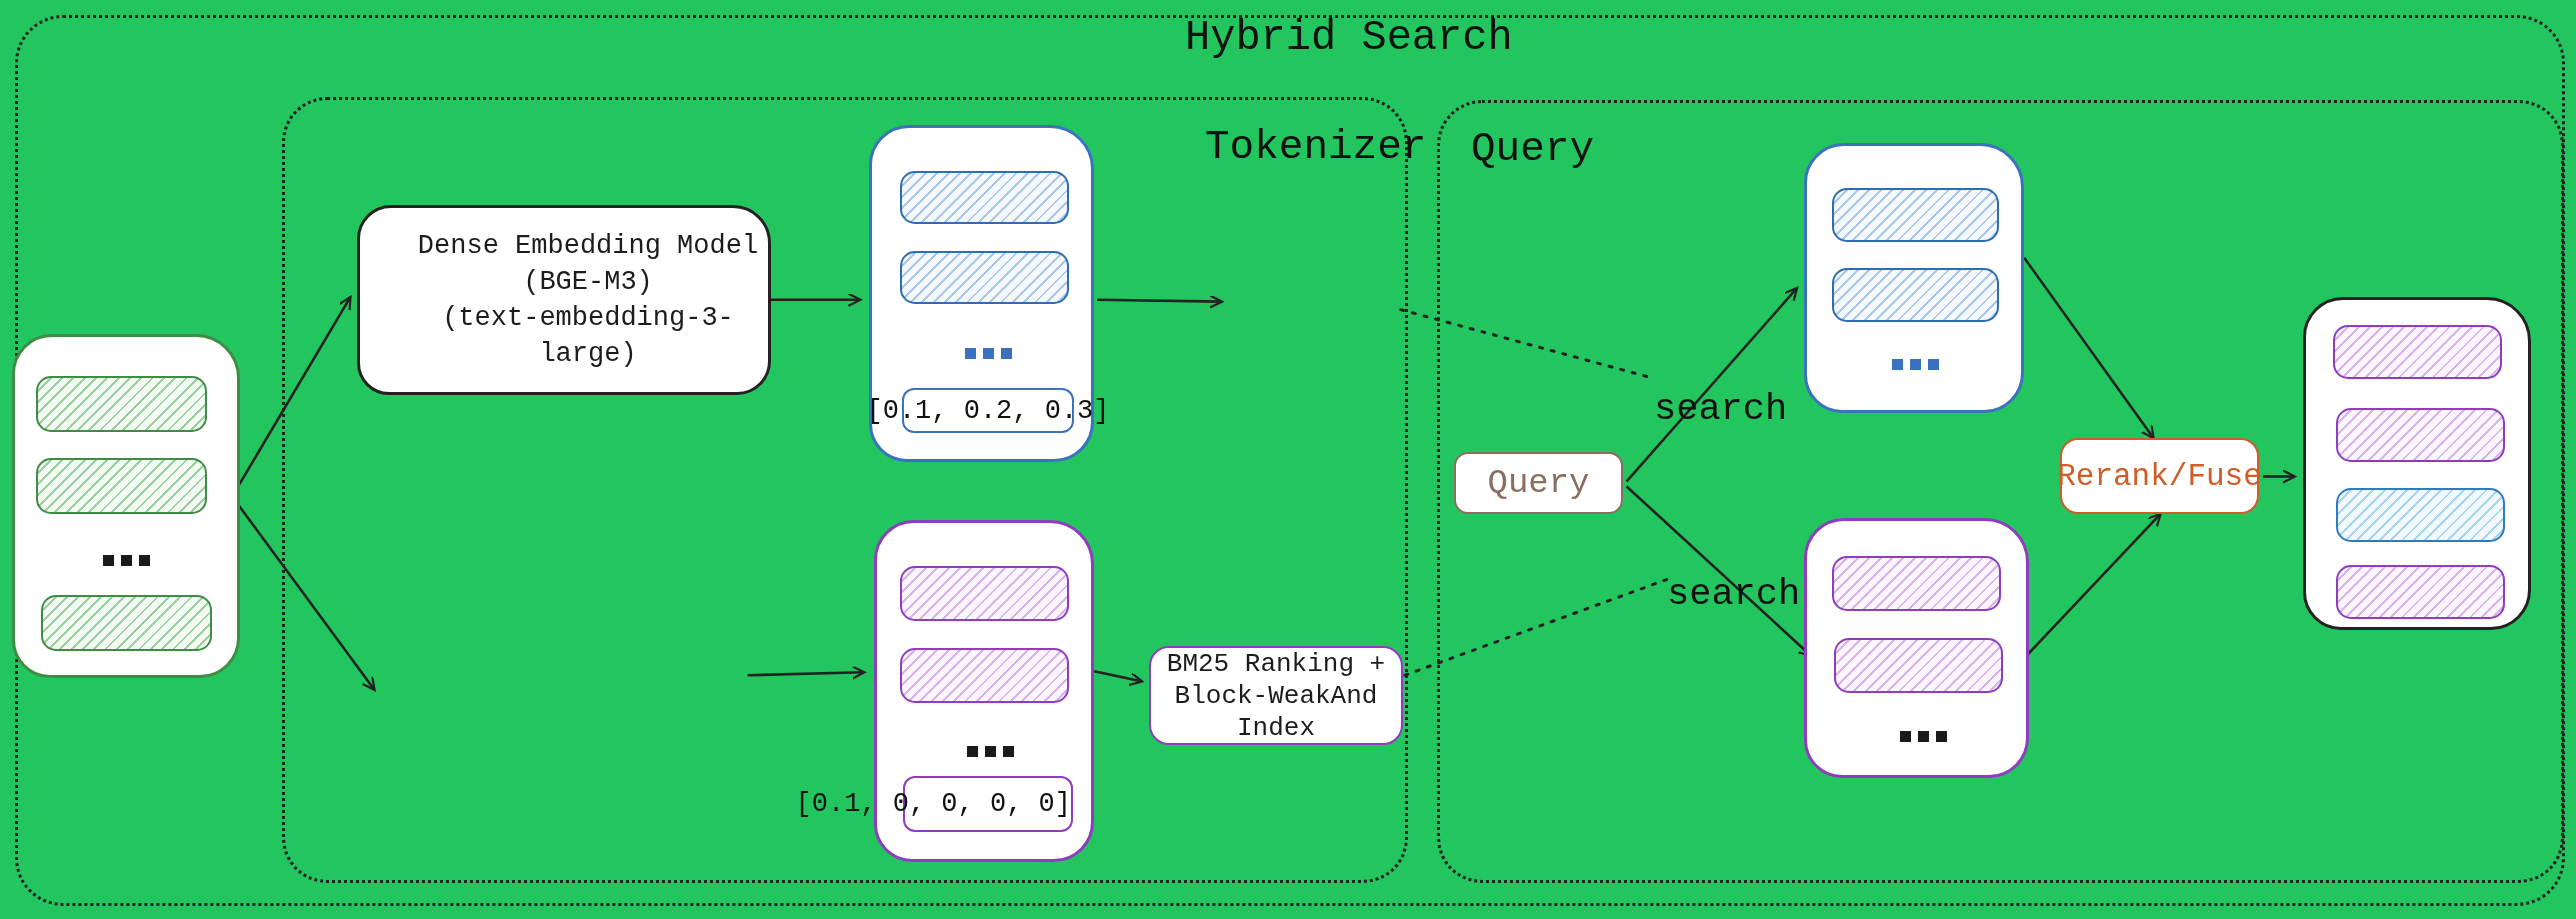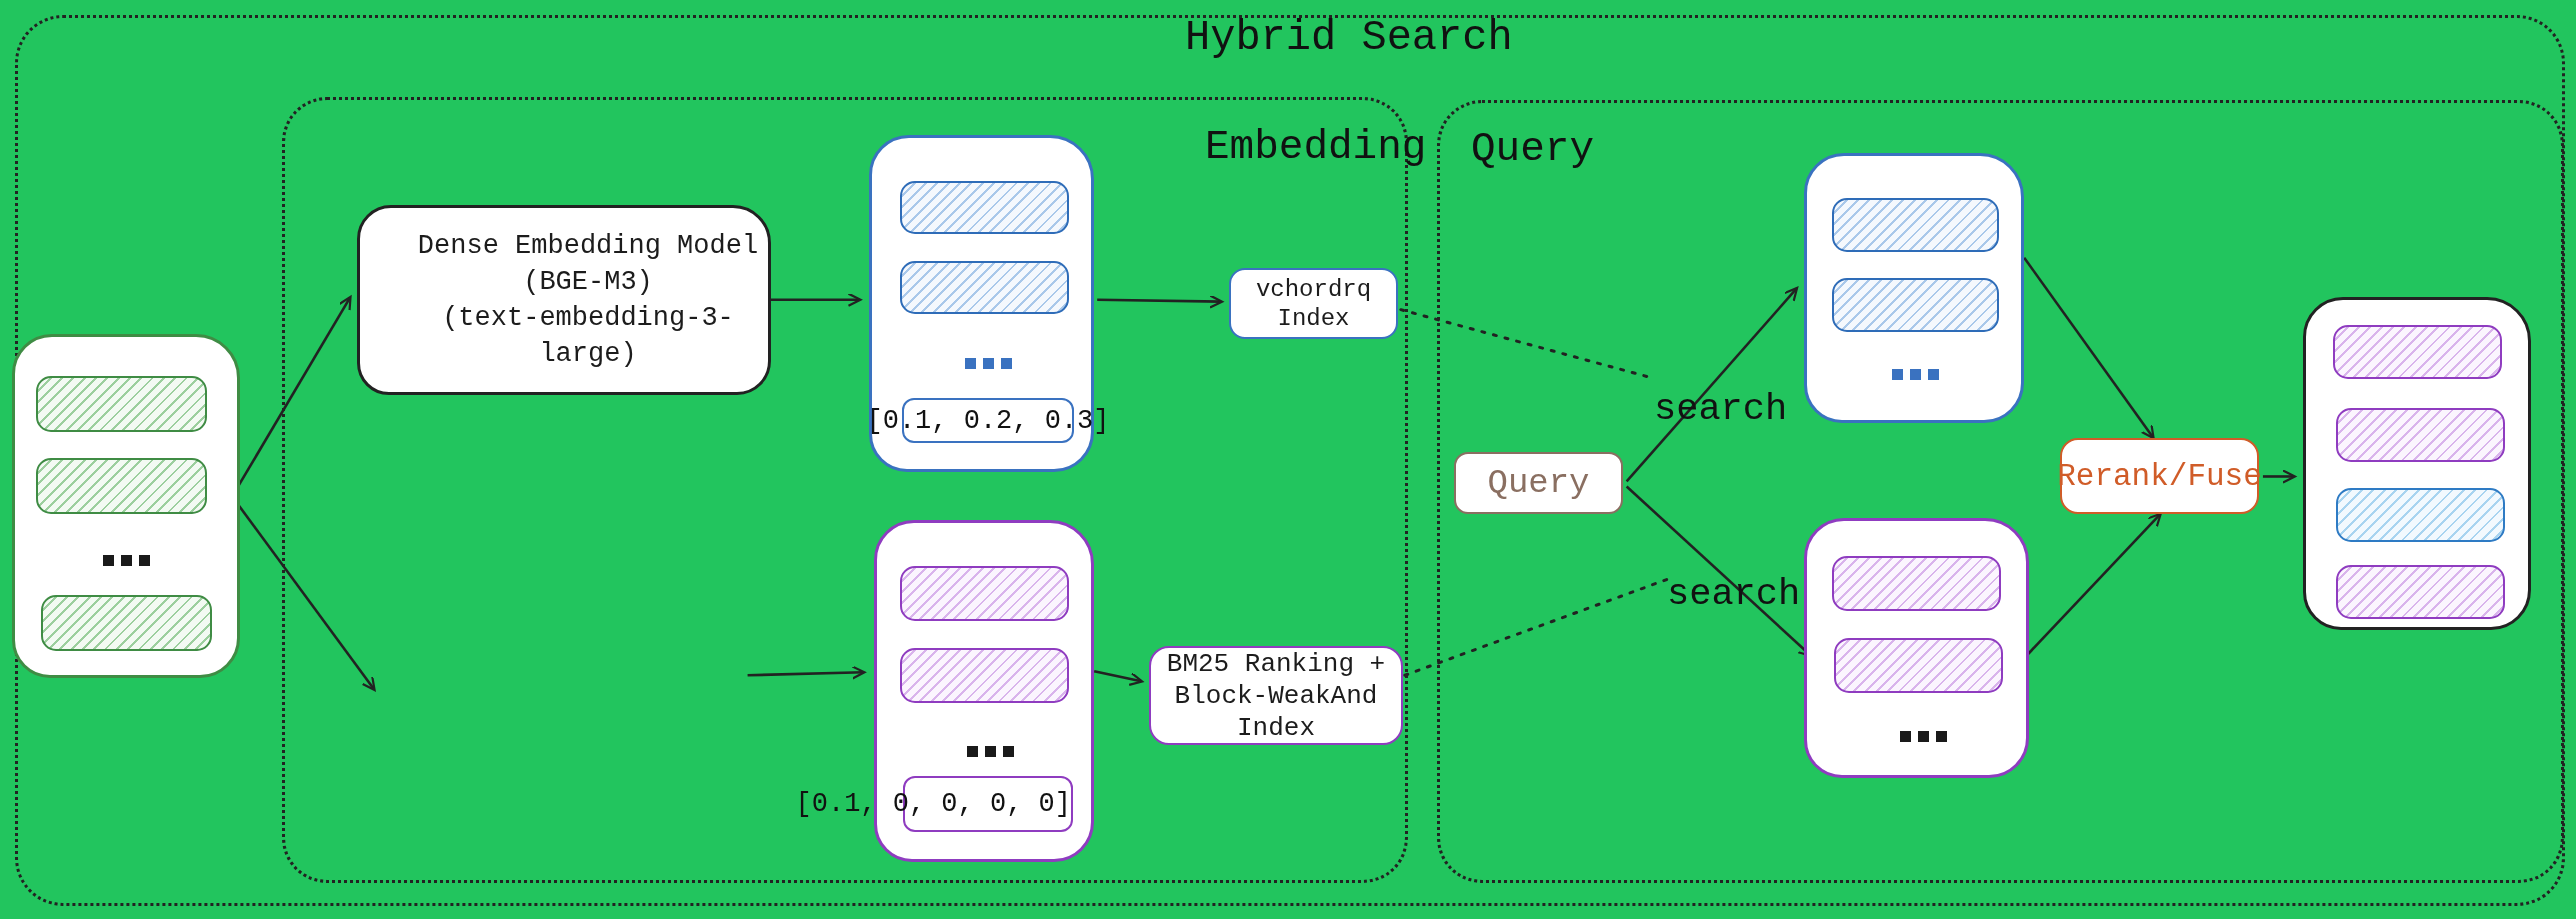--- a/index.html
+++ b/index.html
@@ -7,21 +7,21 @@
     position:relative;width:2576px;height:919px;background:#22c55e;overflow:hidden;
     font-family:Liberation Mono, monospace;color:#1c1c1c;
   }
   
   .dotted-box{position:absolute;border:3px dotted #222;border-radius:48px;background:transparent;}
   .section-label{position:absolute;font-size:41px;color:#111;white-space:nowrap;}
   #title{position:absolute;font-size:42px;color:#111;white-space:nowrap;}
   
   .stack{position:absolute;border:3px solid;border-radius:40px 44px 40px 38px;background:#fff;}
   .stack.green-stack{border-color:#3f8c44;}
-  .stack.blue-stack{border-color:#3a72c0;margin-top:10px;}
+  .stack.blue-stack{border-color:#3a72c0;}
   .stack.purple-stack{border-color:#8f3cc0;}
   .stack.black-stack{border-color:#222;}
   .bar{position:absolute;border:2.5px solid;border-radius:15px;}
   .bar.green-bar{border-color:#3f8c44;background:
     repeating-linear-gradient(135deg,#9ccf9e 0 2px,rgba(255,255,255,0) 2px 8px),#f3faf3;}
   .bar.blue-bar{border-color:#2e6cb8;background:
     repeating-linear-gradient(135deg,#a9c8ea 0 2px,rgba(255,255,255,0) 2px 8px),#f4f8fd;}
   .bar.purple-bar{border-color:#8f3cc0;background:
     repeating-linear-gradient(135deg,#d9b4ec 0 2px,rgba(255,255,255,0) 2px 8px),#fbf5fe;}
   .bar.skyblue-bar{border-color:#2e7bc4;background:
@@ -46,21 +46,21 @@
 </style>
 </head>
 <body>
 
 <div id="canvas">
 
   <div class="dotted-box" style="left:15px;top:15px;width:2544px;height:885px;"></div>
   <div id="title" style="left:1185px;top:14px;">Hybrid Search</div>
 
   <div class="dotted-box" style="left:282px;top:97px;width:1120px;height:780px;border-radius:45px;"></div>
-  <div class="section-label" style="left:1205px;top:124px;">Embedding</div>
+  <div class="section-label" style="left:1205px;top:124px;">Tokenizer</div>
 
   <div class="dotted-box" style="left:1437px;top:100px;width:1121px;height:777px;border-radius:45px;"></div>
   <div class="section-label" style="left:1471px;top:126px;">Query</div>
 
   <svg class="wires" width="2576" height="919" viewBox="0 0 2578 920">
     <defs>
       <marker id="arrow" markerWidth="16" markerHeight="16" refX="11" refY="6" orient="auto" markerUnits="userSpaceOnUse">
         <path d="M0,0 L12,6 L0,12" fill="none" stroke="#222" stroke-width="2.2"></path>
       </marker>
     </defs>
@@ -107,24 +107,20 @@
     <div class="dots blue-dots" style="left:93px;top:220px;">
         <i></i>
         <i></i>
         <i></i>
       </div>
     <div class="value-box blue-border" style="left:30px;top:260px;width:168px;height:41px;">
       <span>[0.1, 0.2, 0.3]</span>
     </div>
   </div>
 
-  <div class="node index-blue" style="left:1229px;top:268px;width:165px;height:67px;">
-    <div>vchordrq</div>
-    <div>Index</div>
-  </div>
 
   <div class="stack purple-stack" style="left:874px;top:520px;width:214px;height:336px;">
     <div class="bar purple-bar" style="left:23px;top:43px;width:165px;height:51px;"></div>
     <div class="bar purple-bar" style="left:23px;top:125px;width:165px;height:51px;"></div>
     <div class="dots" style="left:90px;top:223px;">
         <i></i>
         <i></i>
         <i></i>
       </div>
     <div class="value-box purple-border" style="left:26px;top:253px;width:166px;height:52px;justify-content:flex-end;">

